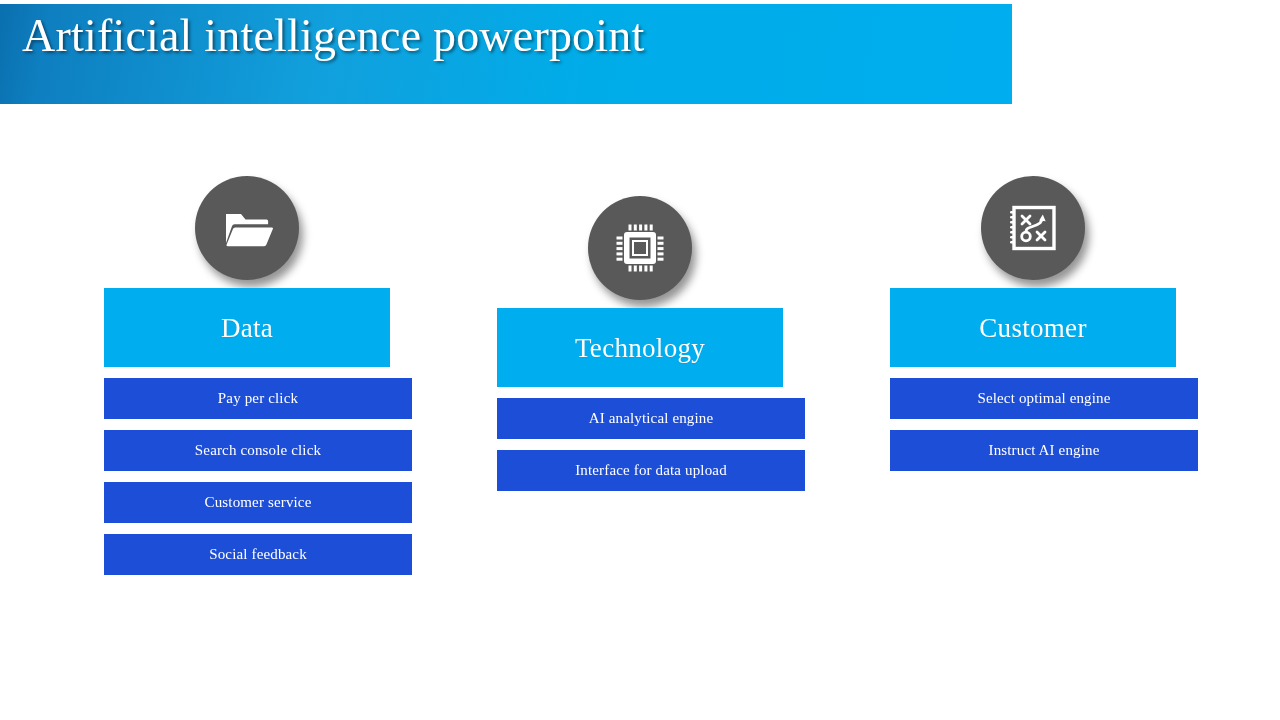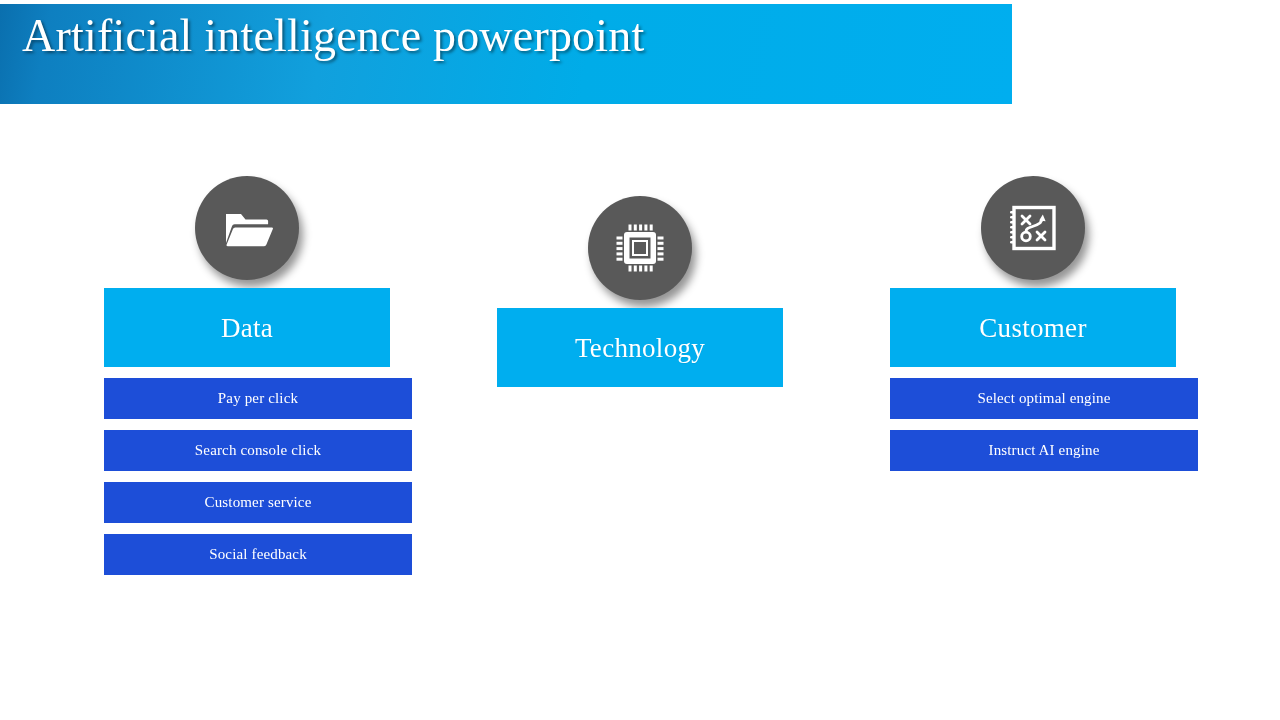--- a/index.html
+++ b/index.html
@@ -216,20 +216,28 @@
             <rect x="19" y="19" width="12" height="12" fill="#595959"></rect>
           </svg>
         </span>
       </div>
     </div>
 
     <div class="card-head">
       <span class="card-head-label">Technology</span>
     </div>
 
+    <div class="items">
+      <div class="item-bar">
+        <span class="item-label">AI analytical engine</span>
+      </div>
+      <div class="item-bar">
+        <span class="item-label">Interface for data upload</span>
+      </div>
+    </div>
   </div>
 
   <div class="column col-2">
 
     <div class="icon-circle-wrap">
       <div class="icon-circle">
         <span>
           <svg width="48" height="48" viewBox="0 0 48 48" aria-hidden="true">
 
             <g fill="#ffffff">

